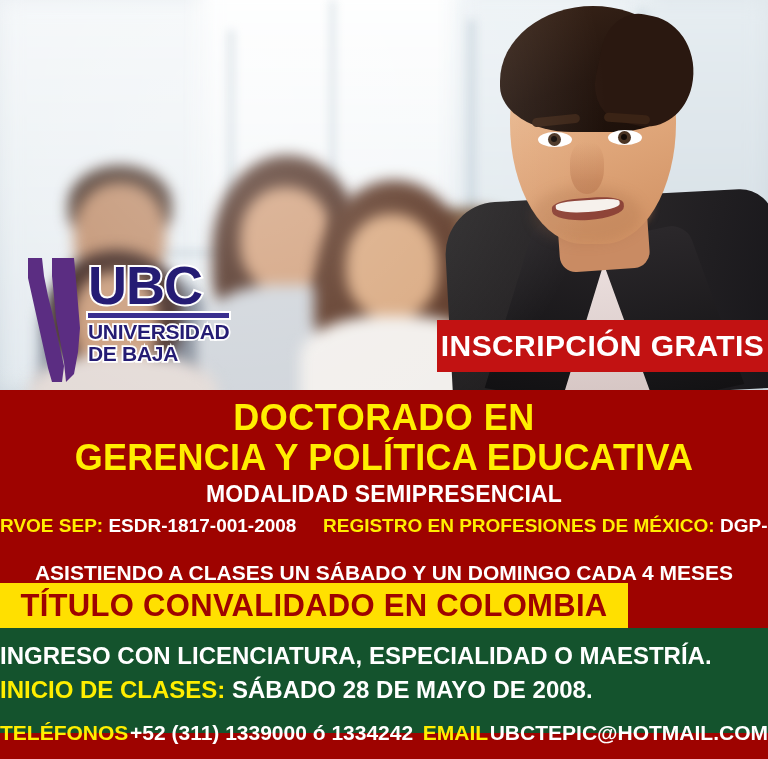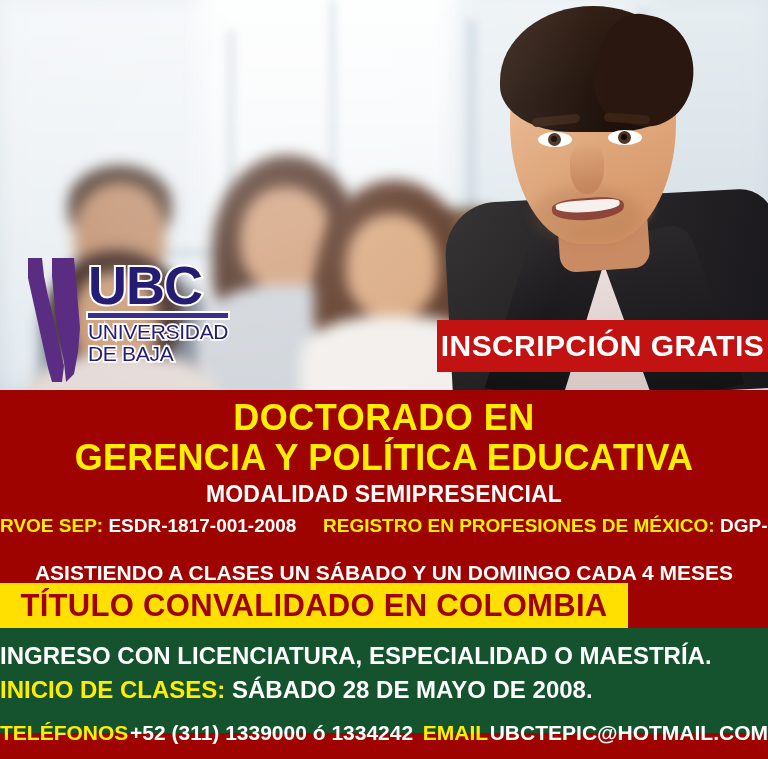--- a/index.html
+++ b/index.html
@@ -292,21 +292,21 @@
     paint-order: stroke fill;
   }
   .logo-rule {
     height: 5px;
     background: #3a2f8f;
     margin: 2px 0 3px 0;
     box-shadow: 0 0 0 2px #ffffff;
   }
   .logo-sub {
     font-family: "Liberation Sans", sans-serif;
-    font-weight: normal;
+    font-weight: bold;
     font-size: 21px;
     line-height: 1.05;
     letter-spacing: -0.3px;
     color: #251c74;
     -webkit-text-stroke: 3.5px #ffffff;
     paint-order: stroke fill;
   }
 
   
   .gratis {

